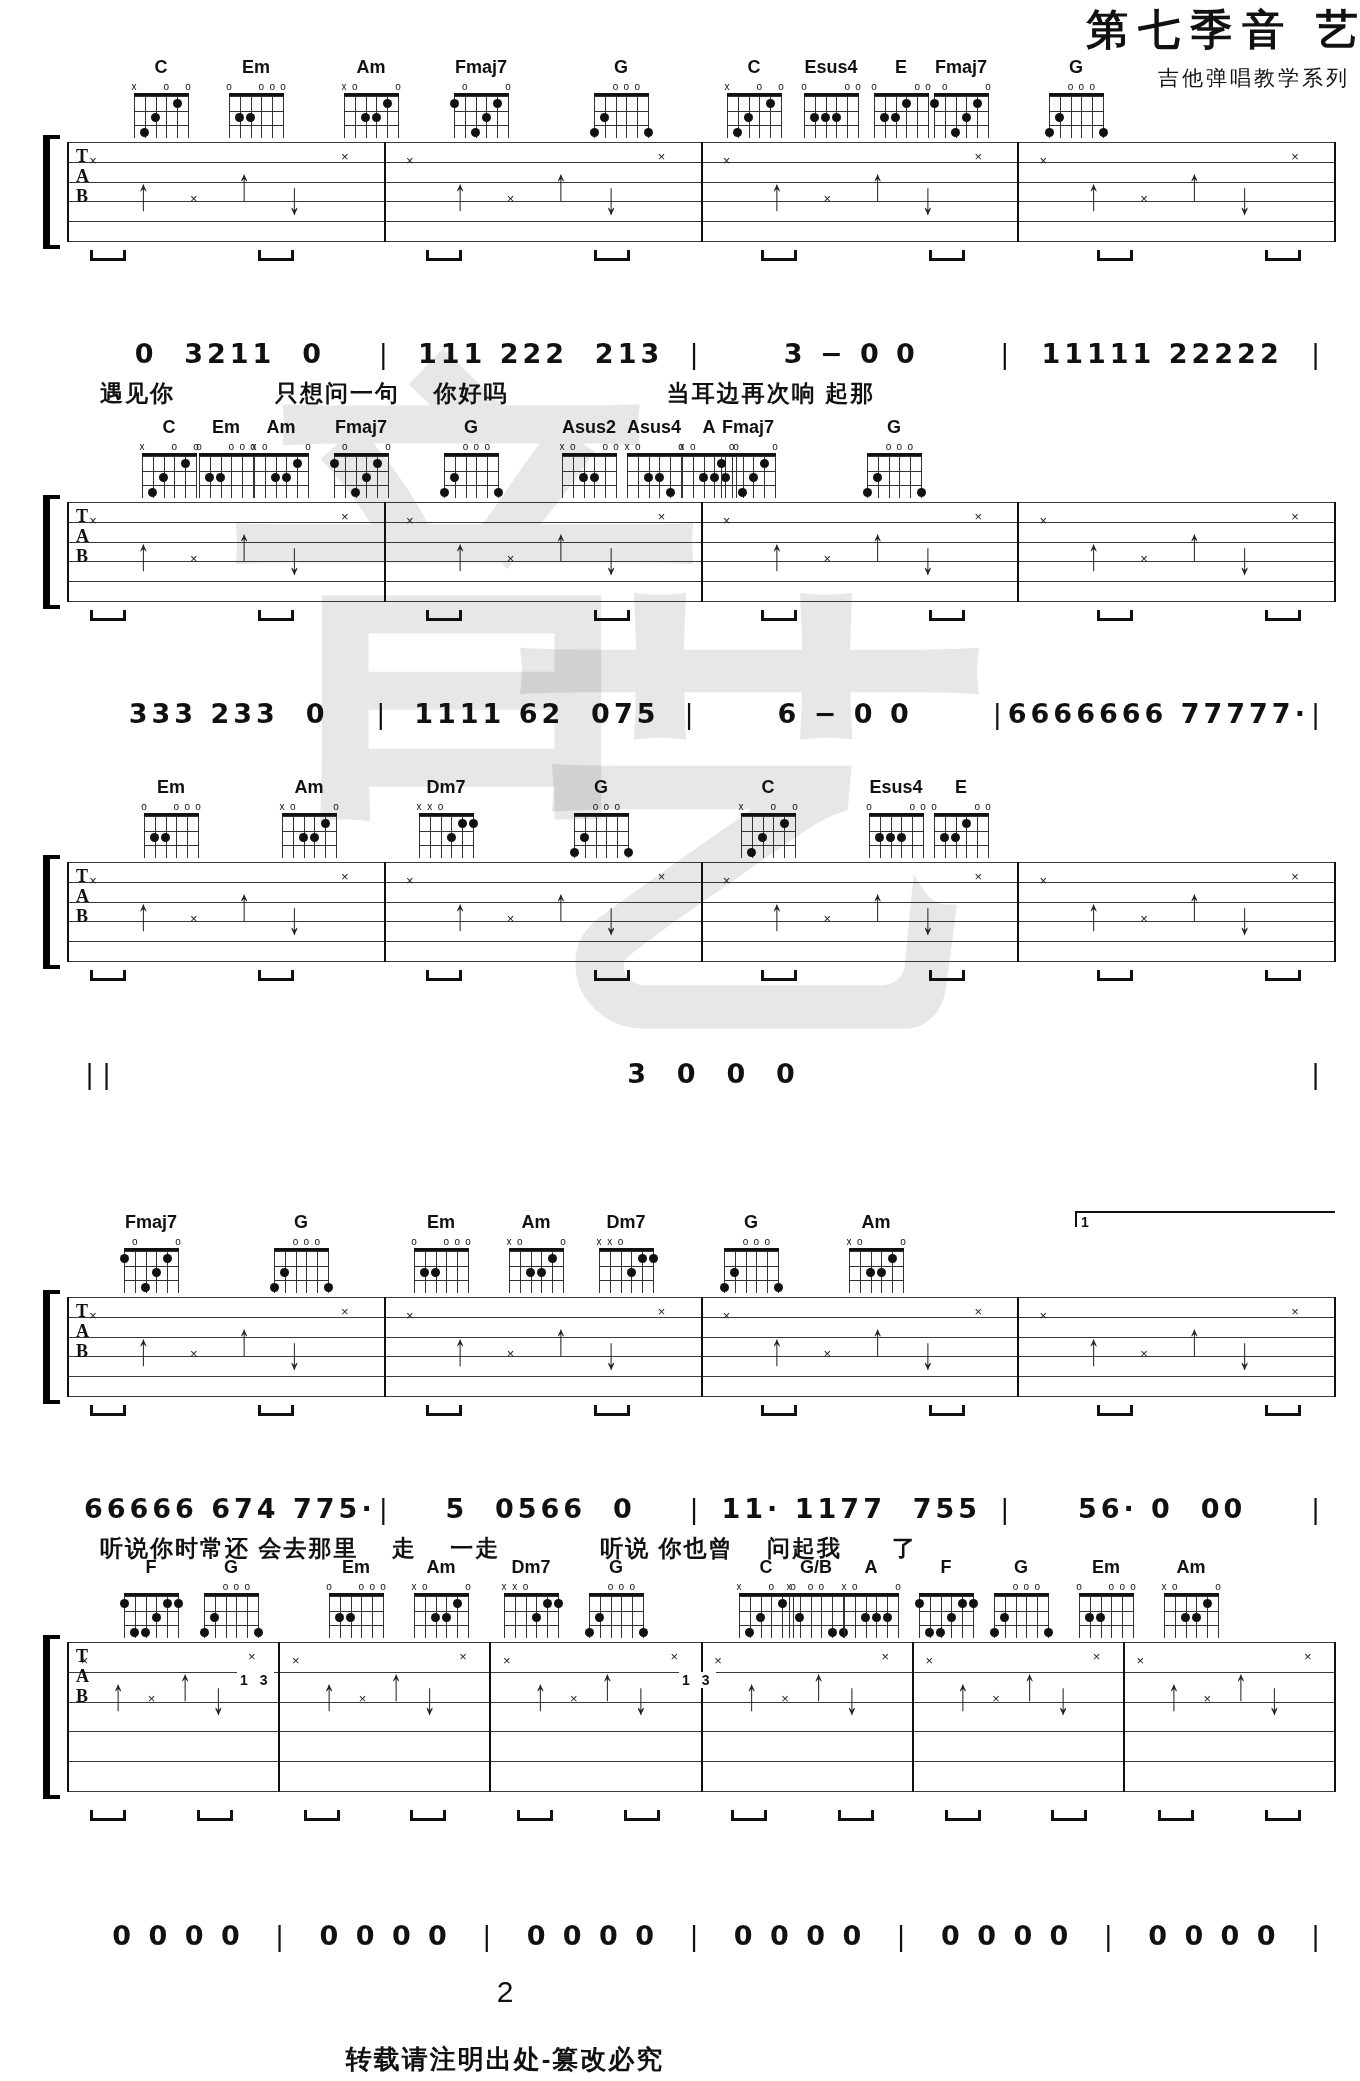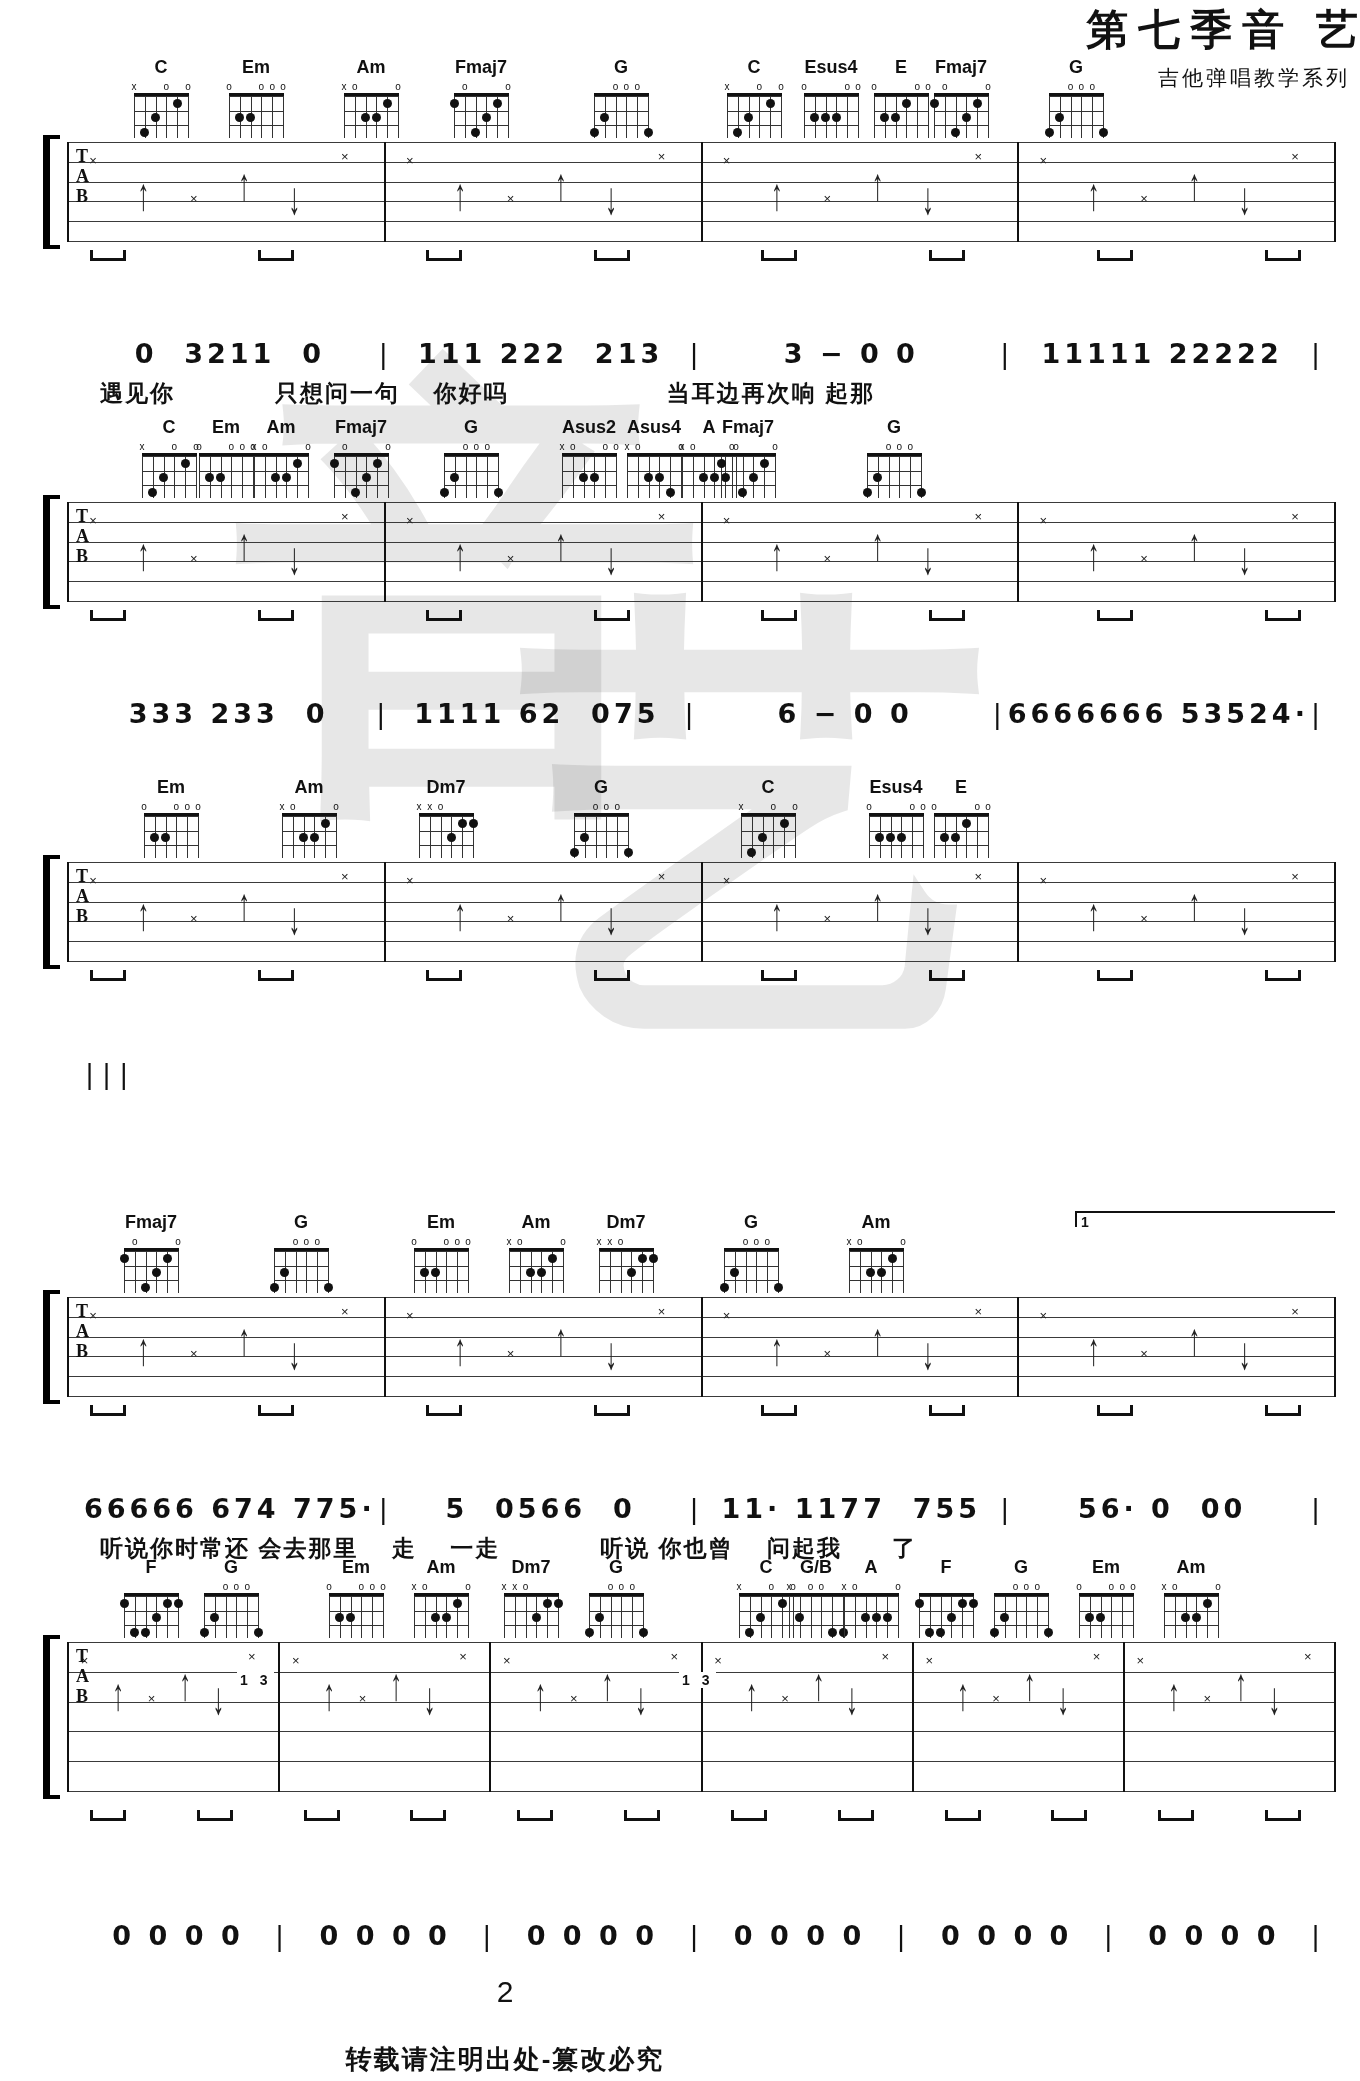--- a/index.html
+++ b/index.html
@@ -428,21 +428,21 @@
           <div class="beam"></div>
           <div class="beam"></div>
         </div>
     <div class="melody">
           <span class="mcell">333 233  0</span>
           <span class="mbar">|</span>
           <span class="mcell">1111 62  075</span>
           <span class="mbar">|</span>
           <span class="mcell">6 − 0 0</span>
           <span class="mbar">|</span>
-          <span class="mcell">6666666 53524·</span>
+          <span class="mcell">6666666 77777·</span>
           <span class="mbar">|</span>
         </div>
   </div>
 
   <div class="system" style="top: 780px;">
     <div class="chord-row">
           <div class="chord" style="left: 95px;">
             <div class="chord-name">Em</div>
             <div class="chord-grid">
               <span class="chord-top" style="left: 0px;">o</span>
@@ -568,20 +568,21 @@
           <div class="beam"></div>
           <div class="beam"></div>
           <div class="beam"></div>
           <div class="beam"></div>
           <div class="beam"></div>
           <div class="beam"></div>
         </div>
     <div class="melody">
           <span class="mbar">|</span>
           <span class="mbar">|</span>
+          <span class="mcell">3  0  0  0</span>
           <span class="mbar">|</span>
         </div>
   </div>
 
   <div class="system" style="top: 1215px;">
     <div class="chord-row">
           <div class="chord" style="left: 75px;">
             <div class="chord-name">Fmaj7</div>
             <div class="chord-grid">
               <span class="chord-top" style="left: 10.8px;">o</span>

